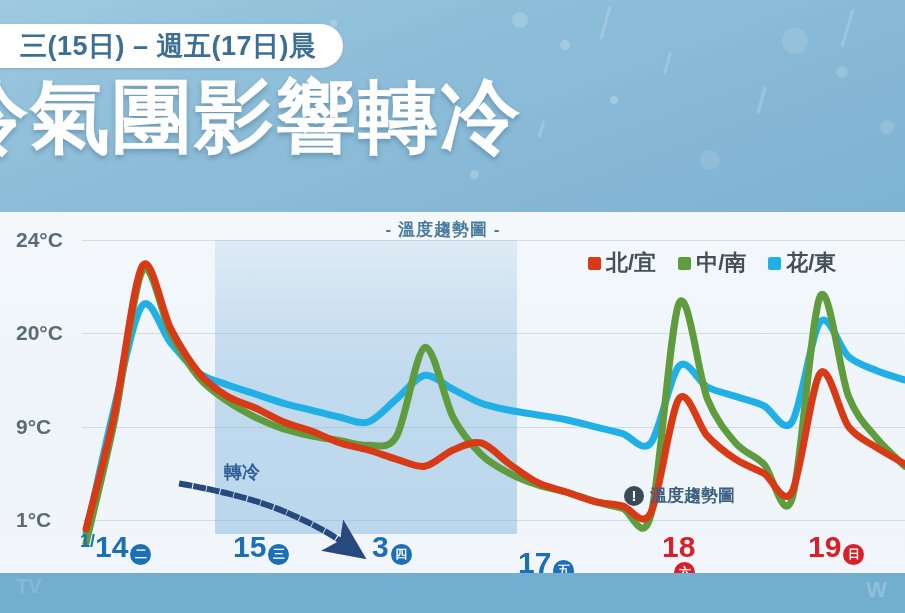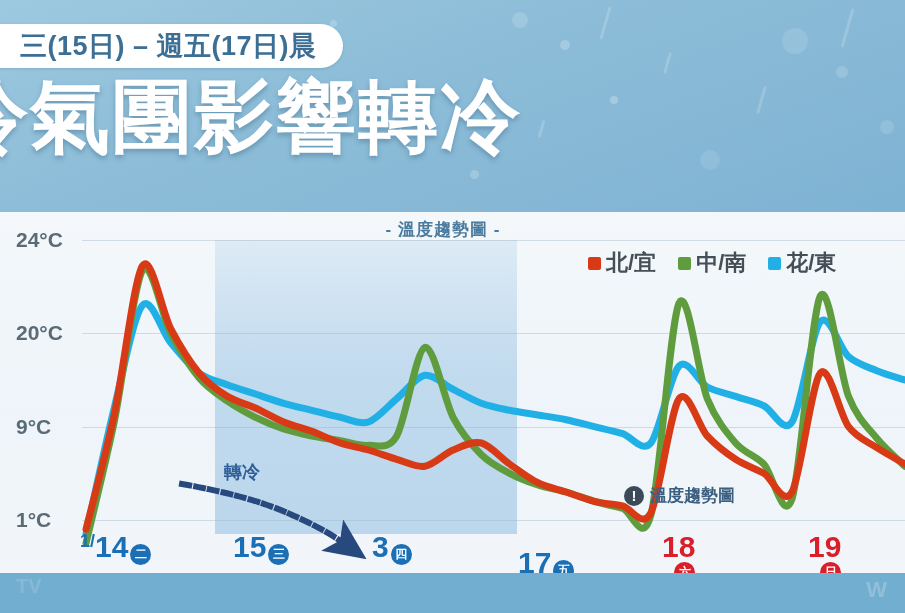--- a/index.html
+++ b/index.html
@@ -273,21 +273,21 @@
         <div class="wd">四</div>
       </div>
       <div class="xtick weekday" style="left: 518px; top: 2px; margin-top: 16px;">
         <div class="dnum">17</div>
         <div class="wd">五</div>
       </div>
       <div class="xtick weekend" style="left: 662px; top: 2px; flex-direction: column;">
         <div class="dnum">18</div>
         <div class="wd">六</div>
       </div>
-      <div class="xtick weekend" style="left: 808px; top: 2px; flex-direction: column;">
+      <div class="xtick weekend" style="left: 808px; top: 2px;">
         <div class="dnum">19</div>
         <div class="wd">日</div>
       </div>
     </div>
 </div>
 
 <div id="footer">
   <div class="wm2">TV</div>
   <div class="wm">W</div>
 </div>

